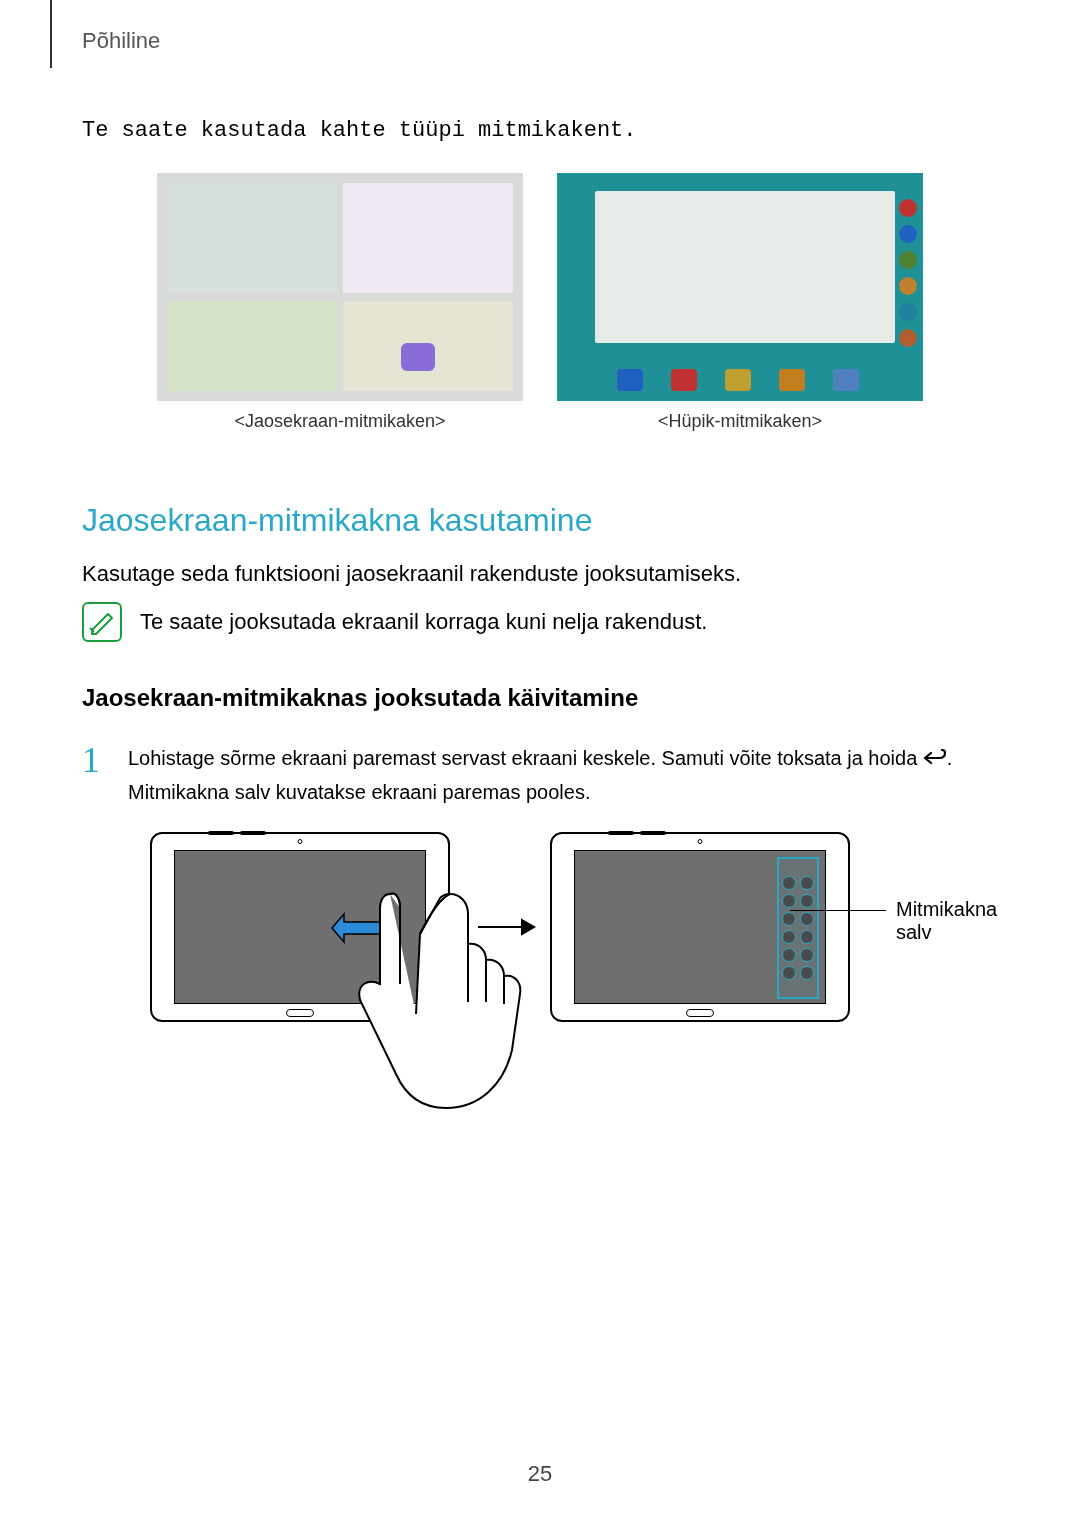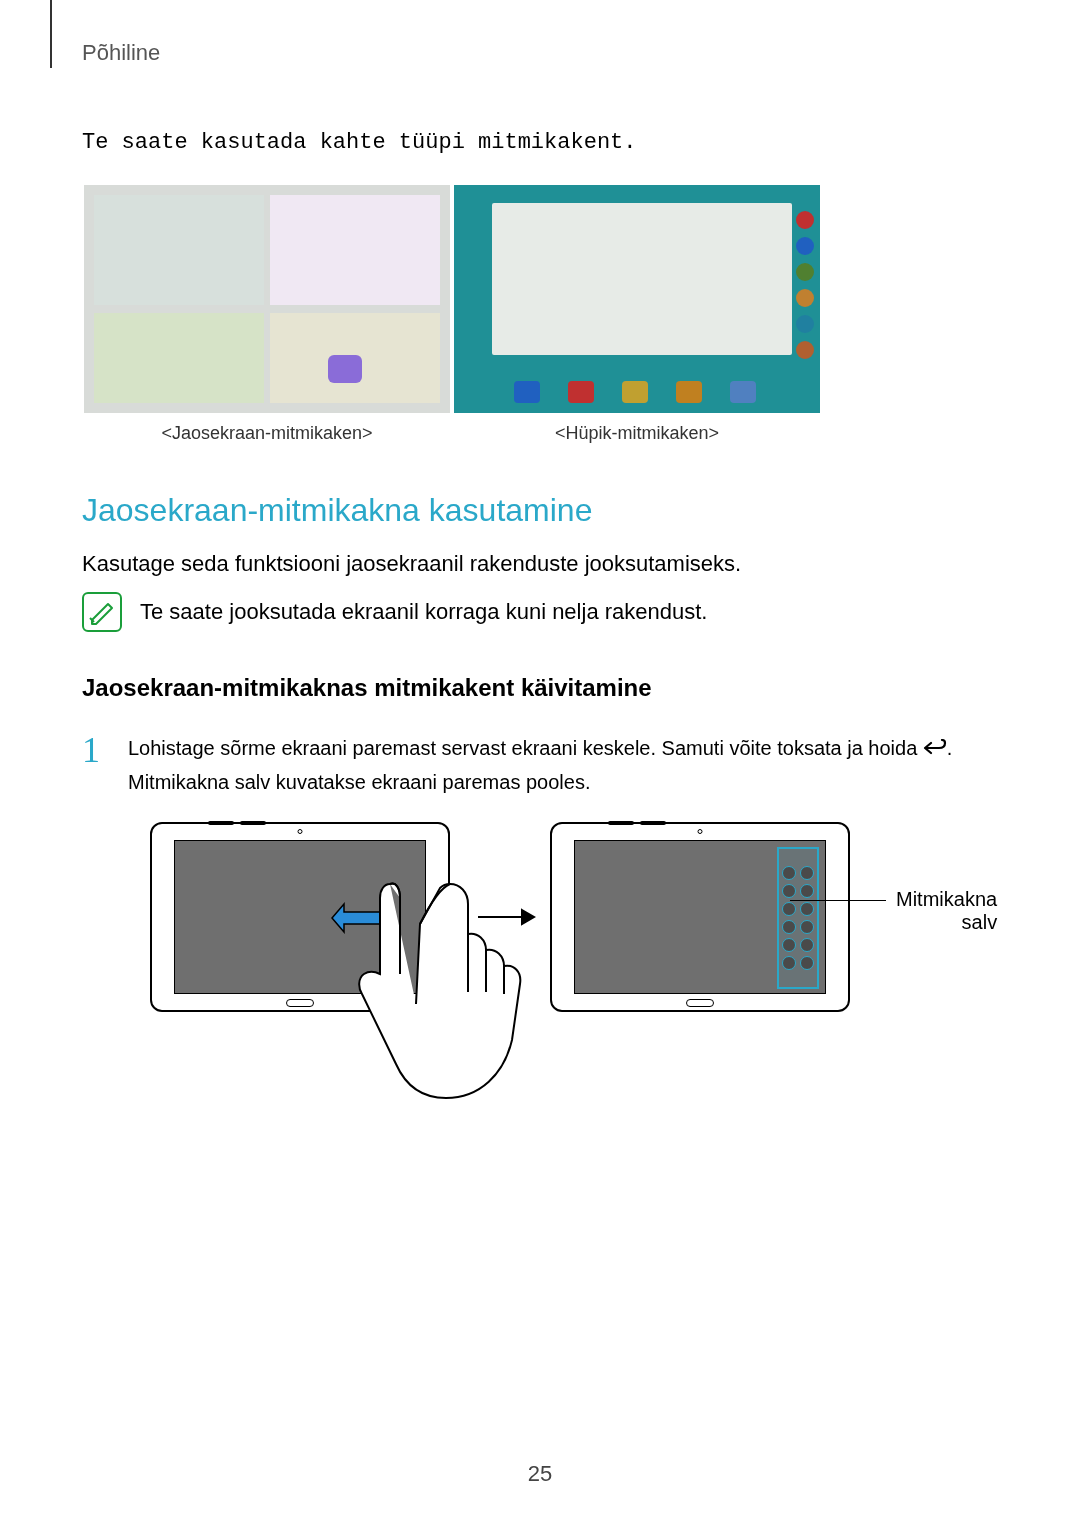--- a/index.html
+++ b/index.html
@@ -1,21 +1,21 @@
 <!DOCTYPE html>
 <html><head>
 <meta charset="utf-8">
 <style>
   * { box-sizing: border-box; margin: 0; padding: 0; }
   html, body { width: 1080px; height: 1527px; background: #fff; font-family: Arial, Helvetica, sans-serif; color: #000; }
-  .page { position: relative; width: 1080px; height: 1527px; padding: 40px 82px 60px 82px; }
+  .page { position: relative; width: 1080px; height: 1527px; padding: 28px 82px 60px 82px; }
   .header-line { position: absolute; top: 0; left: 50px; width: 2px; height: 68px; background: #333; }
   .header { font-size: 22px; color: #555; margin-bottom: 60px; margin-left: 0px; }
   .intro { font-size: 22px; margin-bottom: 28px; margin-top: 64px; font-family: Liberation Mono, monospace; }
-  .figrow { display: flex; justify-content: flex-start; margin-bottom: 48px; }
+  .figrow { display: flex; gap: 30px; justify-content: center; margin-bottom: 70px; }
   .figcol { display: flex; flex-direction: column; align-items: center; }
   .thumb { width: 370px; height: 232px; background: #d8dbd8; border: 2px solid #fff; position: relative; overflow: hidden; }
   .thumb.t2 { background: #1f9096; }
   .t1-top { position: absolute; top: 10px; left: 10px; width: 170px; height: 110px; background: #d7e0dc; }
   .t1-top2 { position: absolute; top: 10px; right: 10px; width: 170px; height: 110px; background: #f0e8f3; }
   .t1-bot { position: absolute; bottom: 10px; left: 10px; width: 170px; height: 90px; background: #d6e3c7; }
   .t1-bot2 { position: absolute; bottom: 10px; right: 10px; width: 170px; height: 90px; background: #e6e4d2; }
   .t1-play { position: absolute; bottom: 30px; right: 88px; width: 34px; height: 28px; background: #8a6cd8; border-radius: 6px; }
   .t2-win { position: absolute; top: 18px; left: 38px; width: 300px; height: 152px; background: #e7ebe7; border-radius: 2px; }
   .t2-bar { position: absolute; top: 26px; right: 6px; width: 18px; height: 168px; display: flex; flex-direction: column; gap: 8px; }
@@ -49,21 +49,21 @@
   .cam { position: absolute; top: 5px; left: 50%; transform: translateX(-50%); width: 5px; height: 5px; border: 1px solid #000; border-radius: 50%; }
   .topbtn { position: absolute; top: -3px; width: 26px; height: 4px; background: #000; border-radius: 2px; }
   .topbtn.b1 { left: 56px; } .topbtn.b2 { left: 88px; }
   .tray { position: absolute; top: 6px; right: 6px; width: 42px; height: 142px; border: 2px solid #2aa8c9; background: rgba(42,168,201,0.08); display: flex; flex-direction: column; flex-wrap: wrap; align-content: center; justify-content: center; gap: 4px; padding: 4px; }
   .tray span { width: 14px; height: 14px; background: #4a4a4a; border-radius: 50%; border: 1.5px solid #2aa8c9; display: block; }
   .tray-row { display: flex; gap: 4px; }
   .arrow-blue { position: absolute; left: 180px; top: 80px; }
   .arrow-between { position: absolute; left: 328px; top: 86px; }
   .hand { position: absolute; left: 150px; top: 42px; width: 260px; height: 240px; }
   .callout-line { position: absolute; left: 640px; top: 78px; width: 96px; height: 2px; border-top: 1px solid #000; }
-  .callout-text { position: absolute; left: 746px; top: 66px; font-size: 20px; text-align: right; }
+  .callout-text { position: absolute; left: 746px; top: 66px; font-size: 20px; }
   .page-num { position: absolute; bottom: 40px; left: 50%; transform: translateX(-50%); font-size: 22px; color: #444; }
 </style>
 </head>
 <body>
 
 <div class="page">
   <div class="header-line"></div>
   <div class="header">Põhiline</div>
 
   <div class="intro">Te saate kasutada kahte tüüpi mitmikakent.</div>
@@ -108,21 +108,21 @@
   <div class="note-row">
     <div class="note-icon">
       <svg width="28" height="28" viewBox="0 0 28 28">
         <path d="M4 22 L20 6 L24 10 L8 26 L4 26 Z" fill="none" stroke="#1a9e3a" stroke-width="2" stroke-linejoin="round"></path>
         <path d="M2 20 L6 24" stroke="#1a9e3a" stroke-width="2"></path>
       </svg>
     </div>
     <div class="note-text">Te saate jooksutada ekraanil korraga kuni nelja rakendust.</div>
   </div>
 
-  <div class="h3">Jaosekraan-mitmikaknas mitmikakent käivitamine</div>
+  <div class="h3">Jaosekraan-mitmikaknas jooksutada käivitamine</div>
 
   <div class="step-row">
     <div class="step-num">1</div>
     <div class="step-text">
       <span>Lohistage sõrme ekraani paremast servast ekraani keskele. Samuti võite toksata ja hoida </span>
       <span class="back-icon">
         <svg width="24" height="18" viewBox="0 0 24 18">
           <path d="M8 4 L2 9 L8 14 M2 9 L16 9 C20 9 22 7 22 4 C22 2 21 1 19 1" fill="none" stroke="#000" stroke-width="2.2" stroke-linecap="round" stroke-linejoin="round"></path>
         </svg>
       </span><span>.</span>

